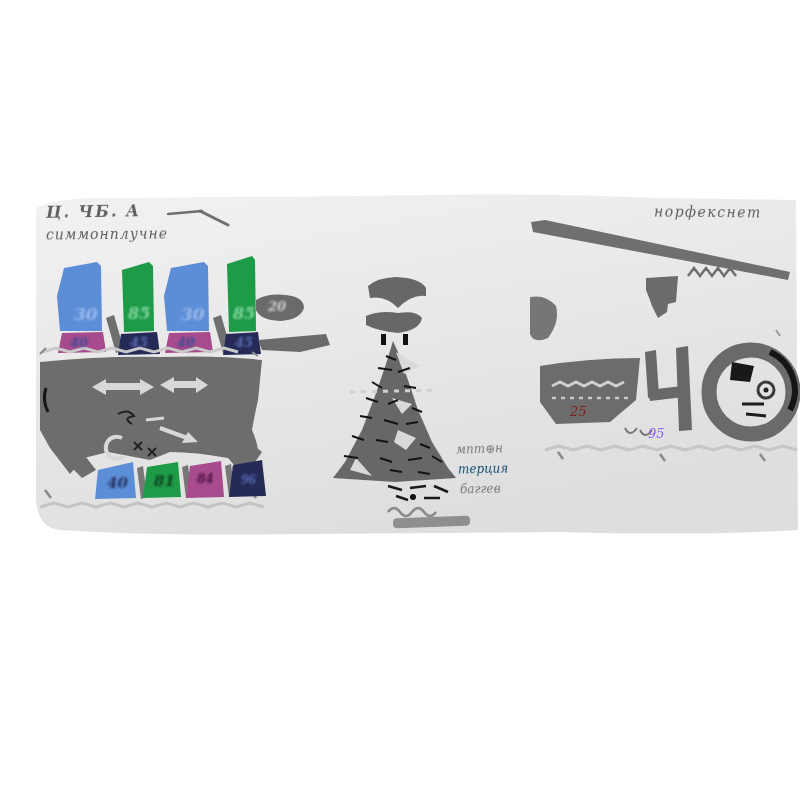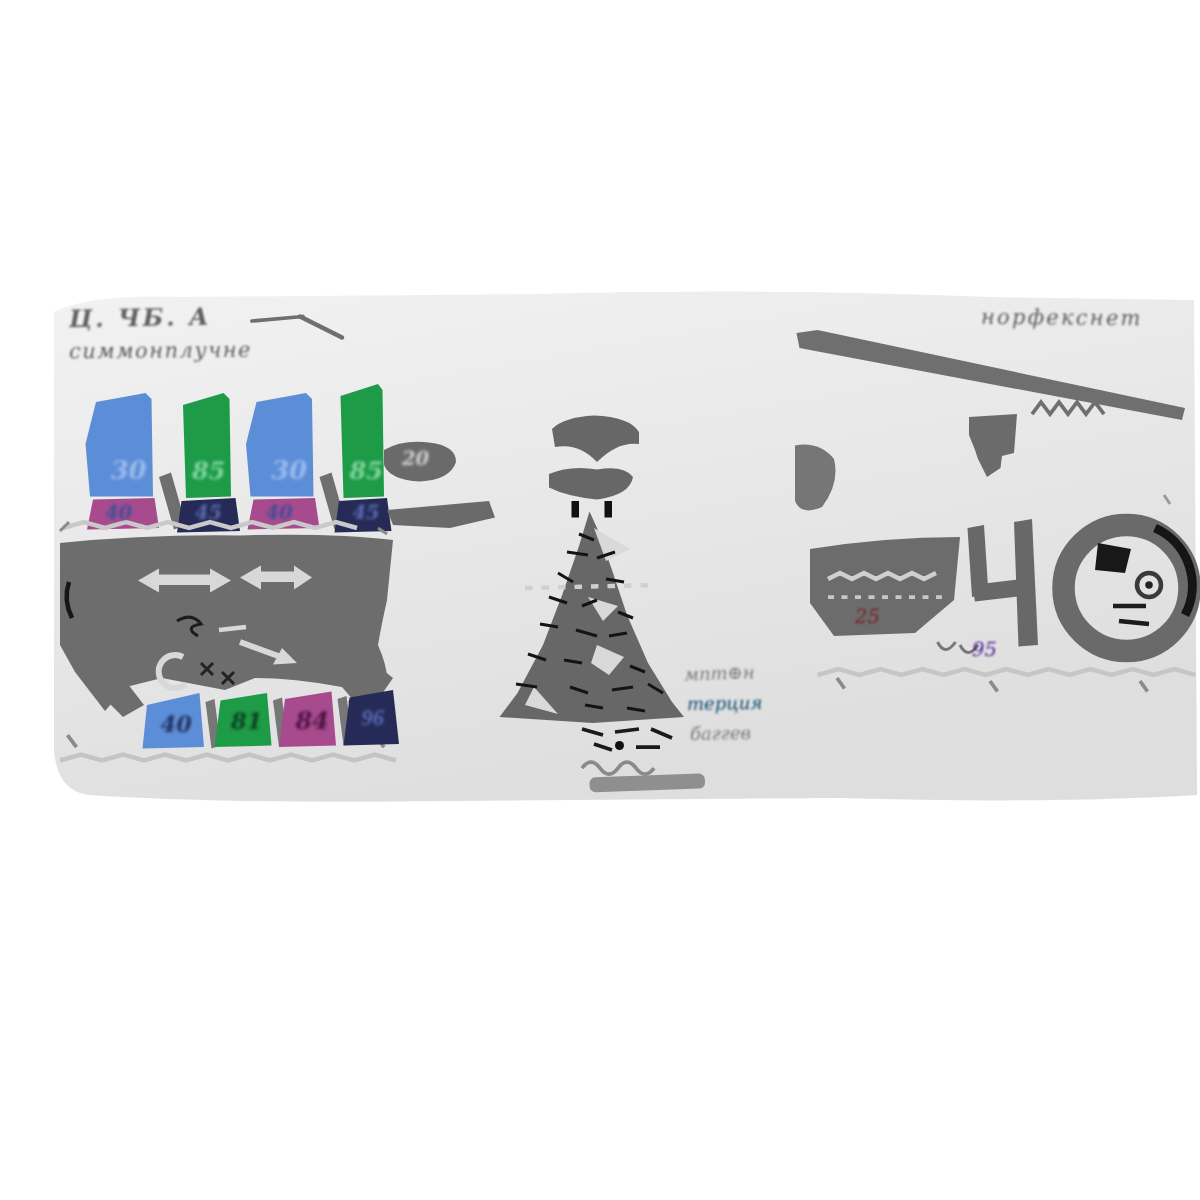--- a/index.html
+++ b/index.html
@@ -175,26 +175,26 @@
   <div class="blockval" style="left:128px;top:306px;font-size:16px;color:#83d6a0;">85</div>
   <div class="blockval" style="left:130px;top:336px;font-size:13px;color:#5a6ab0;">45</div>
 
   <div class="blockval" style="left:181px;top:306px;font-size:17px;color:#9cbaec;">30</div>
   <div class="blockval" style="left:177px;top:336px;font-size:13px;color:#3f4e95;">40</div>
   <div class="blockval" style="left:233px;top:306px;font-size:16px;color:#83d6a0;">85</div>
   <div class="blockval" style="left:235px;top:336px;font-size:13px;color:#5a6ab0;">45</div>
 
   <div class="blockval" style="left:107px;top:476px;font-size:15px;color:#24315e;">40</div>
   <div class="blockval" style="left:154px;top:474px;font-size:15px;color:#0c3f1e;">81</div>
-  <div class="blockval" style="left:197px;top:473px;font-size:16px;color:#4e1140;">84</div>
+  <div class="blockval" style="left:197px;top:473px;font-size:12px;color:#4e1140;">84</div>
   <div class="blockval" style="left:241px;top:472px;font-size:15px;color:#5b6cb8;font-family:Liberation Serif, serif;">96</div>
 
   <div class="blockval" style="left:268px;top:300px;font-size:13px;color:#cfcfcf;">20</div>
 
   <div class="hw" style="left:456px;top:443px;font-size:12px;color:#7b7b7b;transform:rotate(-2deg);">мпт⊕н</div>
   <div class="hw" style="left:458px;top:463px;font-size:12px;color:#0c4a6e;transform:rotate(-1deg);">терция</div>
   <div class="hw" style="left:460px;top:483px;font-size:12px;color:#7b7b7b;transform:rotate(-1deg);">баггев</div>
 
   <div class="hw" style="left:634px;top:205px;font-size:14px;letter-spacing:1.5px;transform:rotate(0.5deg);margin-left:20px;">норфекснет</div>
   <div class="hw" style="left:570px;top:405px;font-size:13px;color:#7f1d1d;">25</div>
-  <div class="hw" style="left:648px;top:427px;font-size:13px;color:#4c1d95;">95</div>
+  <div class="hw" style="left:648px;top:427px;font-size:13px;color:#8b5cf6;">95</div>
 
 </div>
 
 </body></html>

